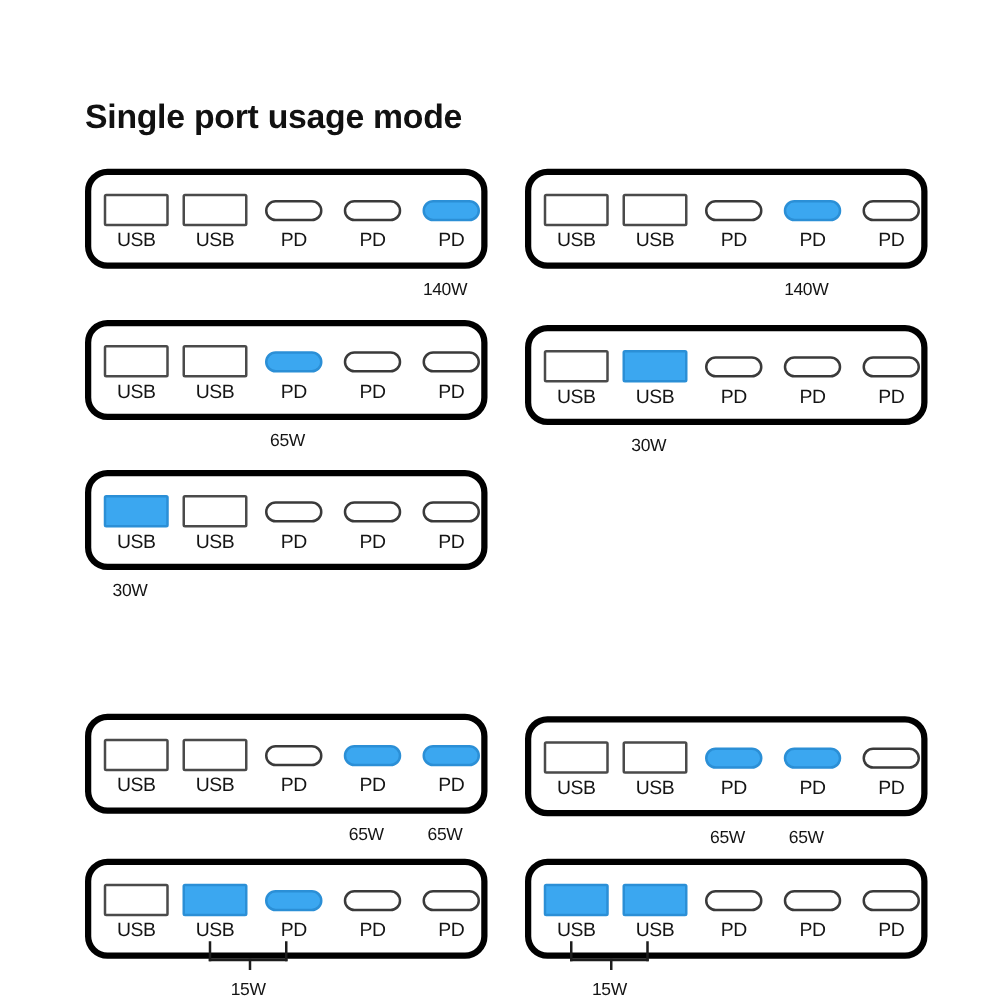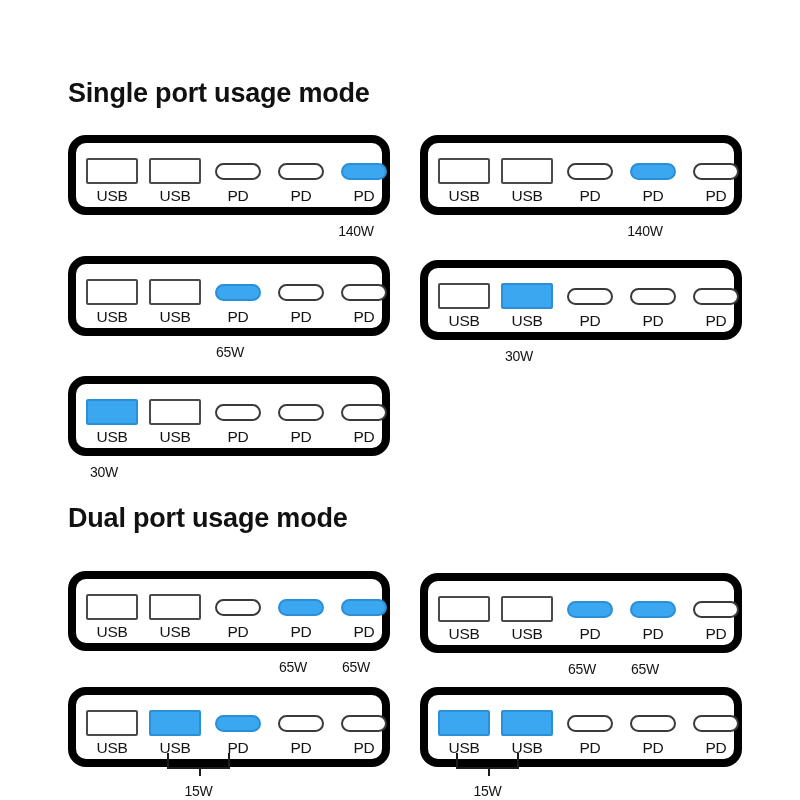--- a/index.html
+++ b/index.html
@@ -30,21 +30,21 @@
     letter-spacing: -0.2px;
     color: #111111;
     white-space: nowrap;
   }
 
   
   .panel {
     position: absolute;
     width: 322px;
     height: 80px;
-    border: 8px solid #000000;
+    border: 5px solid #000000;
     border-radius: 18px;
     background: #ffffff;
     box-sizing: border-box;
   }
 
   
   .ports {
     position: absolute;
     left: 0;
     top: 0;
@@ -132,21 +132,20 @@
     width: 0;
     height: 9px;
     border-left: 2.5px solid #1d1d1d;
   }
 </style>
 </head>
 <body>
 
 <div id="stage">
     <div class="section-heading" style="left: 68px; top: 50px;">Single port usage mode</div>
-    <div class="section-heading" style="left: 68px; top: 475px;">Dual port usage mode</div>
     <div class="panel" style="left: 68px; top: 107px;">
       <div class="ports">
         <div class="port-slot s0">
           <div class="port-shape-wrap">
             <div class="port-usb"></div>
           </div>
           <div class="port-label">USB</div>
         </div>
         <div class="port-slot s1">
           <div class="port-shape-wrap">

